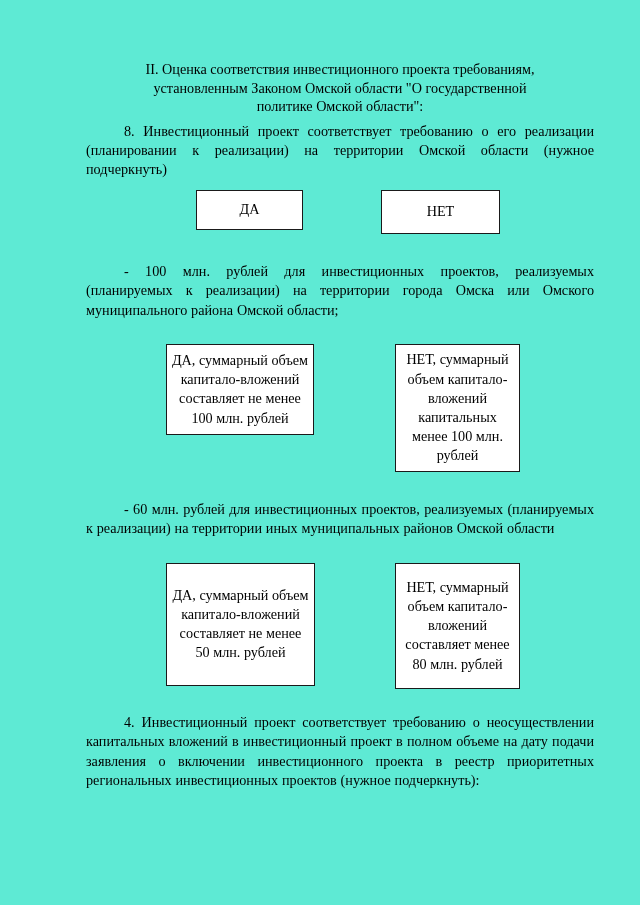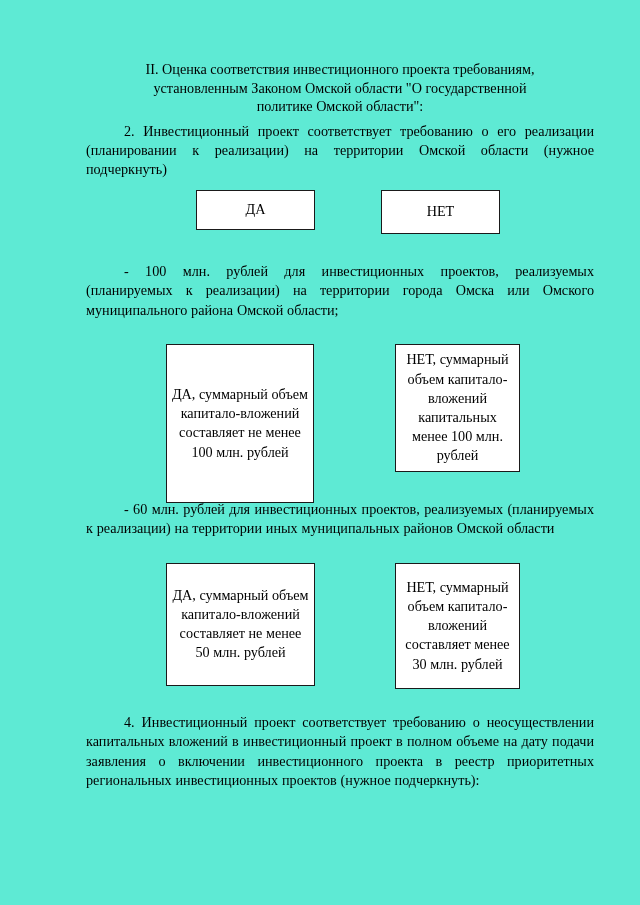--- a/index.html
+++ b/index.html
@@ -81,46 +81,46 @@
   .ansbox .boxtext {
     display: block;
     width: 100%;
     padding: 0 4px;
     box-sizing: border-box;
     white-space: pre-line;
   }
 
   
   .row-simple { height: 44px; }
-  .box-yes-1 { left: 110px; top: 0;   width: 119px; height: 40px; }
+  .box-yes-1 { left: 110px; top: 0;   width: 107px; height: 40px; }
   .box-no-1  { left: 295px; top: 0;   width: 119px; height: 44px; }
 
   
   .row-100 { height: 130px; }
-  .box-yes-100 { left: 80px;  top: 0; width: 148px; height: 159px; }
+  .box-yes-100 { left: 80px;  top: 0; width: 148px; height: 91px; }
   .box-no-100  { left: 309px; top: 0; width: 125px; height: 128px; }
 
   
   .row-50 { height: 130px; text-decoration: underline; }
   .box-yes-50 { left: 80px;  top: 0; width: 149px; height: 123px; }
   .box-no-50  { left: 309px; top: 0; width: 125px; height: 126px; }
 </style>
 </head>
 <body>
 
 <div class="page">
   <div class="content">
 
     <div class="doc-heading">
       <span class="hline">II. Оценка соответствия инвестиционного проекта требованиям,</span>
       <span class="hline">установленным Законом Омской области "О государственной</span>
       <span class="hline">политике Омской области":</span>
     </div>
 
-    <p class="para">2. Инвестиционный проект соответствует требованию о его реализации (планировании к реализации) на территории Омской области (нужное подчеркнуть)</p>
+    <p class="para">8. Инвестиционный проект соответствует требованию о его реализации (планировании к реализации) на территории Омской области (нужное подчеркнуть)</p>
 
     <div class="spacer-10"></div>
 
     <div class="box-row row-simple">
       <div class="ansbox box-yes-1">
         <span class="boxtext">ДА</span>
       </div>
       <div class="ansbox box-no-1">
         <span class="boxtext">НЕТ</span>
       </div>
@@ -146,21 +146,21 @@
 
     <p class="para tight">- 60 млн. рублей для инвестиционных проектов, реализуемых (планируемых к реализации) на территории иных муниципальных районов Омской области</p>
 
     <div class="spacer-24"></div>
 
     <div class="box-row row-50">
       <div class="ansbox box-yes-50">
         <span class="boxtext">ДА, суммарный объем капитало-вложений составляет не менее 50 млн. рублей</span>
       </div>
       <div class="ansbox box-no-50">
-        <span class="boxtext">НЕТ, суммарный объем капитало-вложений составляет менее 30 млн. рублей</span>
+        <span class="boxtext">НЕТ, суммарный объем капитало-вложений составляет менее 80 млн. рублей</span>
       </div>
     </div>
 
     <div class="spacer-20"></div>
 
     <p class="para">4. Инвестиционный проект соответствует требованию о неосуществлении капитальных вложений в инвестиционный проект в полном объеме на дату подачи заявления о включении инвестиционного проекта в реестр приоритетных региональных инвестиционных проектов (нужное подчеркнуть):</p>
 
   </div>
 </div>
 

